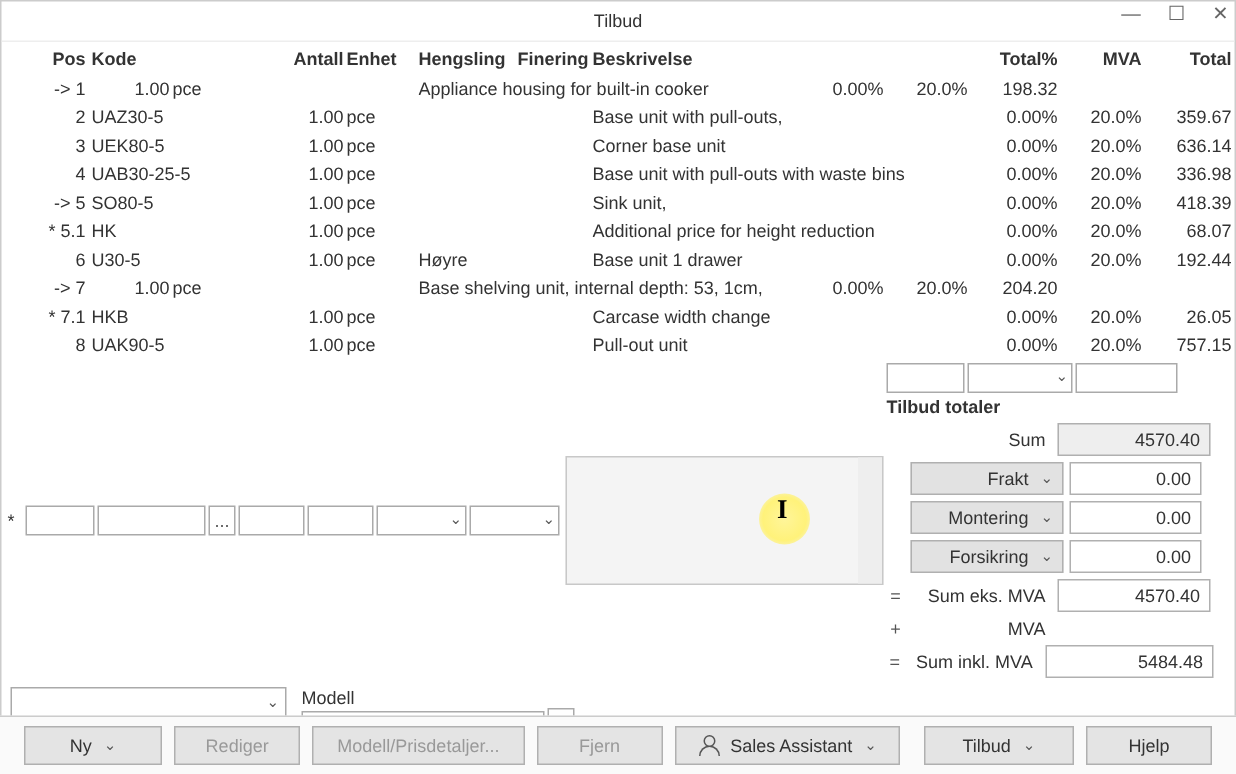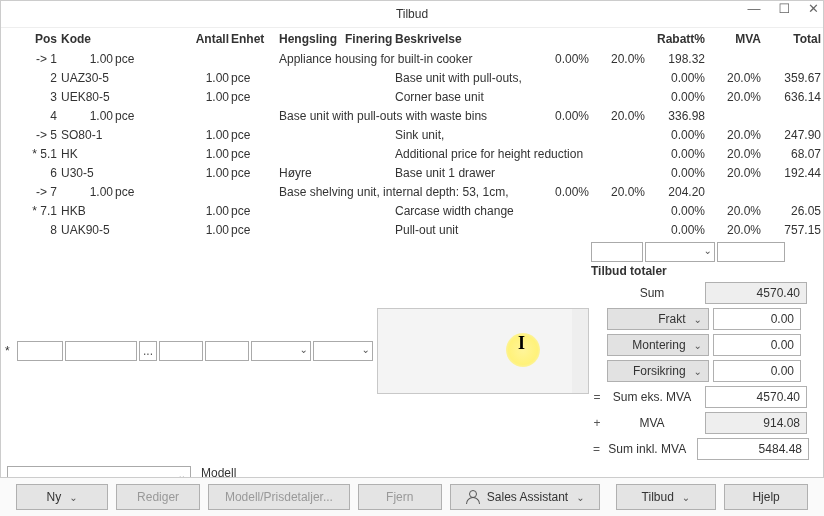--- a/index.html
+++ b/index.html
@@ -31,21 +31,21 @@
 .mcol{width:182px}
 .lbl{font-size:12px;margin-top:2px}
 .combo{height:20px;border:1px solid #aaa;background:#fff;position:relative;margin-top:2px}
 .combo .dd{position:absolute;right:4px;top:3px;font-size:10px;color:#555}
 .descbox{width:210px;height:84px;border:1px solid #c8c8c8;background:#f4f4f4;position:relative;margin-left:2px}
 .descbox .sb{position:absolute;right:0;top:0;bottom:0;width:16px;background:#eee}
 .totals{width:218px}
 .tot-title{font-weight:600}
 .tot-row{display:flex;align-items:center;margin-top:4px;gap:4px}
 .tot-row .eq{width:12px;text-align:center;color:#555}
-.tot-lbl{width:90px;text-align:center;padding-right:4px}
+.tot-lbl{width:90px;text-align:right;padding-right:4px}
 .tot-btn{width:102px;height:22px;border:1px solid #b0b0b0;background:#e2e2e2;display:flex;align-items:center;justify-content:flex-end;padding:0 6px;box-sizing:border-box;gap:8px;cursor:pointer}
 .tot-btn .dd{font-size:10px;color:#555}
 .tot-val{width:88px;height:22px;border:1px solid #b0b0b0;text-align:right;padding:3px 6px 0 0;box-sizing:border-box}
 .tot-val.ro{background:#eee}
 .bottombar{position:absolute;left:0;right:0;bottom:0;height:38px;border-top:1px solid #ccc;display:flex;align-items:center;padding:0 16px;gap:8px;background:#fafafa}
 .btn{height:24px;border:1px solid #b0b0b0;background:#e4e4e4;display:flex;align-items:center;justify-content:center;padding:0 12px;cursor:pointer;gap:8px}
 .btn.dis{color:#999}
 .btn .dd{font-size:10px;color:#555}
 .cursor-spot{position:absolute;width:34px;height:34px;border-radius:50%;background:radial-gradient(circle,#fff59a 0%,#fff27a 60%,rgba(255,242,122,0) 100%);pointer-events:none}
 .ibeam{position:absolute;font-family:serif;font-size:18px;font-weight:bold;color:#000;pointer-events:none}
@@ -68,21 +68,21 @@
 <div class="grid-wrap">
   <div class="grid">
     <div class="grid-header">
       <div class="col-pos">Pos</div>
       <div class="col-kode">Kode</div>
       <div class="col-antall">Antall</div>
       <div class="col-enhet">Enhet</div>
       <div class="col-heng">Hengsling</div>
       <div class="col-fin">Finering</div>
       <div class="col-besk">Beskrivelse</div>
-      <div class="col-rabatt">Rabatt%</div>
+      <div class="col-rabatt">Total%</div>
       <div class="col-mva">MVA</div>
       <div class="col-total">Total</div>
       <div class="sort-ind">▲</div>
     </div>
     <div id="rows">
         <div class="grid-row">
           <div class="col-pos">-&gt; 1</div>
           <div class="col-antall">1.00</div>
           <div class="col-enhet">pce</div>
           <div class="col-heng"></div>
@@ -114,41 +114,42 @@
           <div class="col-heng"></div>
           <div class="col-fin"></div>
           <div class="col-besk">Corner base unit</div>
           <div class="col-rabatt">0.00%</div>
           <div class="col-mva">20.0%</div>
           <div class="col-total">636.14</div>
           <div class="sort-ind"></div>
         </div>
         <div class="grid-row">
           <div class="col-pos">4</div>
+          <div class="col-kode">UAB30-25-5</div>
           <div class="col-antall">1.00</div>
           <div class="col-enhet">pce</div>
           <div class="col-heng"></div>
           <div class="col-fin"></div>
           <div class="col-besk">Base unit with pull-outs with waste bins</div>
           <div class="col-rabatt">0.00%</div>
           <div class="col-mva">20.0%</div>
           <div class="col-total">336.98</div>
           <div class="sort-ind"></div>
         </div>
         <div class="grid-row">
           <div class="col-pos">-&gt; 5</div>
-          <div class="col-kode">SO80-1</div>
+          <div class="col-kode">SO80-5</div>
           <div class="col-antall">1.00</div>
           <div class="col-enhet">pce</div>
           <div class="col-heng"></div>
           <div class="col-fin"></div>
           <div class="col-besk">Sink unit,</div>
           <div class="col-rabatt">0.00%</div>
           <div class="col-mva">20.0%</div>
-          <div class="col-total">247.90</div>
+          <div class="col-total">418.39</div>
           <div class="sort-ind"></div>
         </div>
         <div class="grid-row">
           <div class="col-pos">* 5.1</div>
           <div class="col-kode">HK</div>
           <div class="col-antall">1.00</div>
           <div class="col-enhet">pce</div>
           <div class="col-heng"></div>
           <div class="col-fin"></div>
           <div class="col-besk">Additional price for height reduction</div>
@@ -271,21 +272,20 @@
           <span class="tot-val">0.00</span>
         </div>
       <div class="tot-row">
           <span class="eq">=</span>
           <span class="tot-lbl">Sum eks. MVA</span>
           <span class="tot-val" style="width:102px">4570.40</span>
         </div>
       <div class="tot-row">
           <span class="eq">+</span>
           <span class="tot-lbl">MVA</span>
-          <span class="tot-val ro" style="width:102px">914.08</span>
         </div>
       <div class="tot-row">
           <span class="eq">=</span>
           <span class="tot-lbl">Sum inkl. MVA</span>
           <span class="tot-val" style="width:122px">5484.48</span>
         </div>
     </div>
   </div>
 </div>
 

